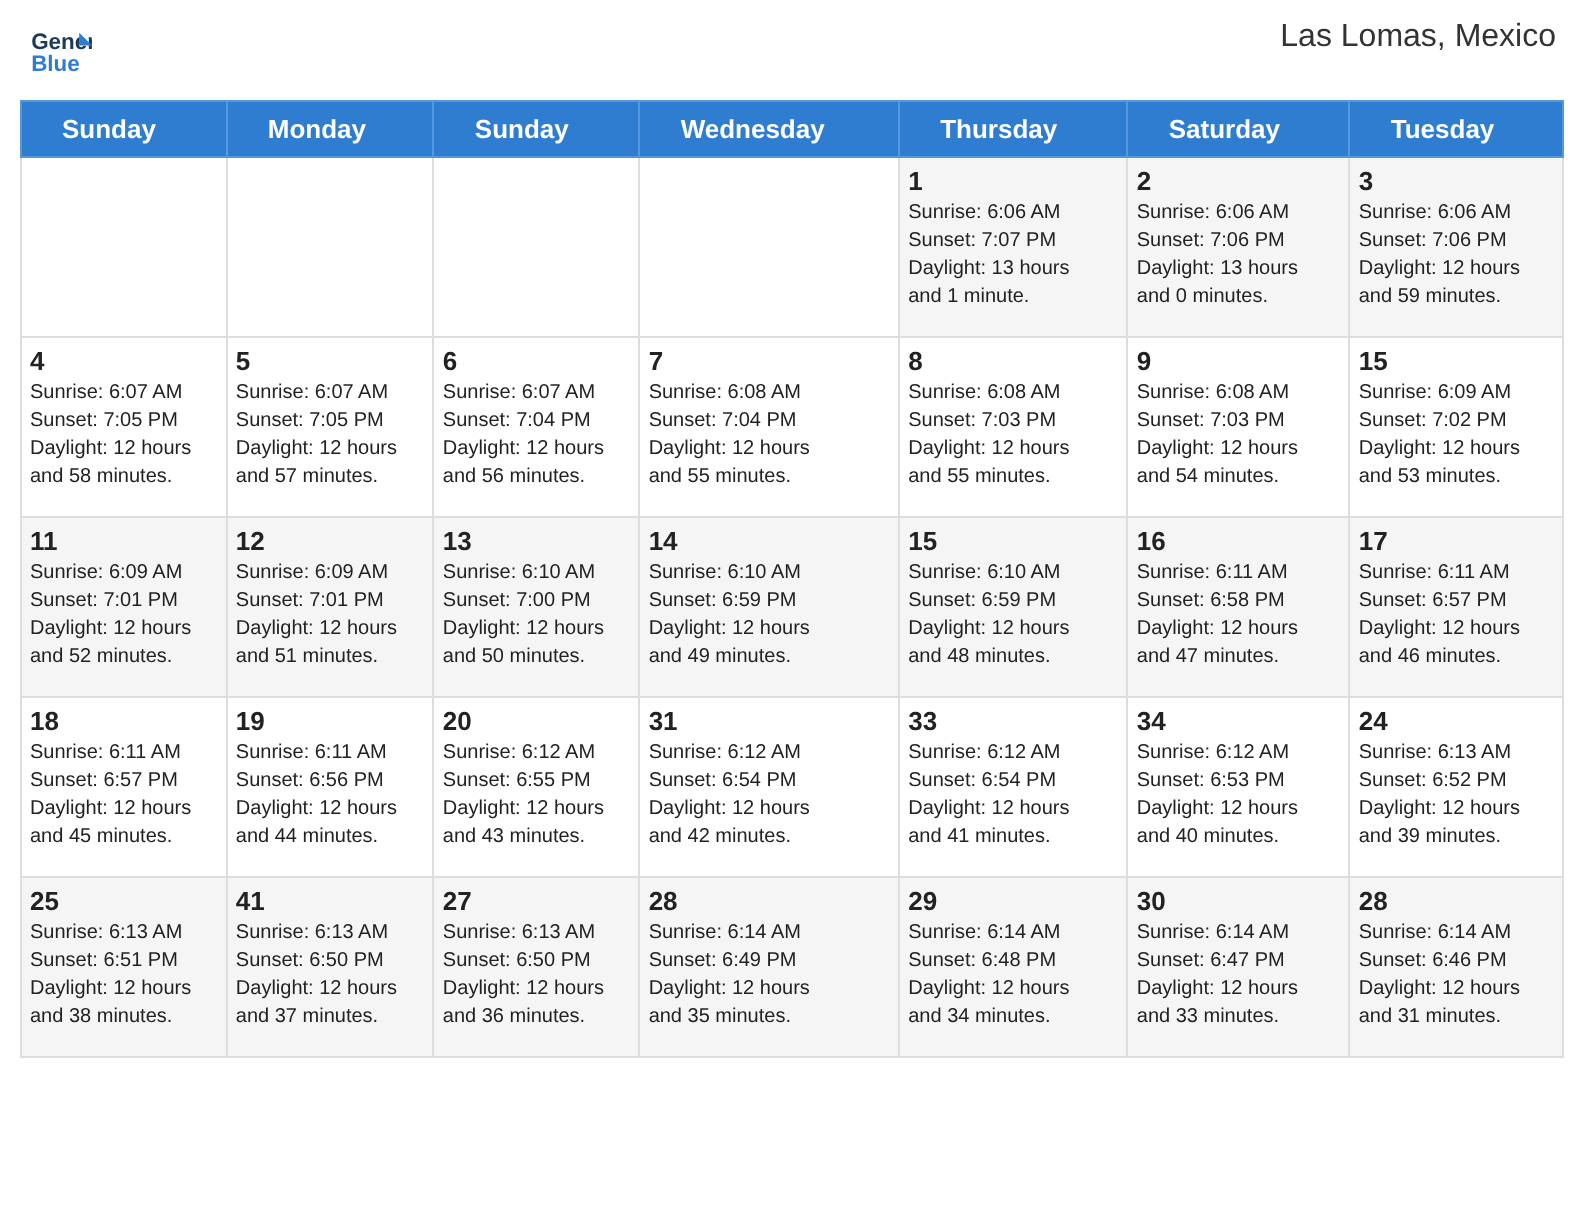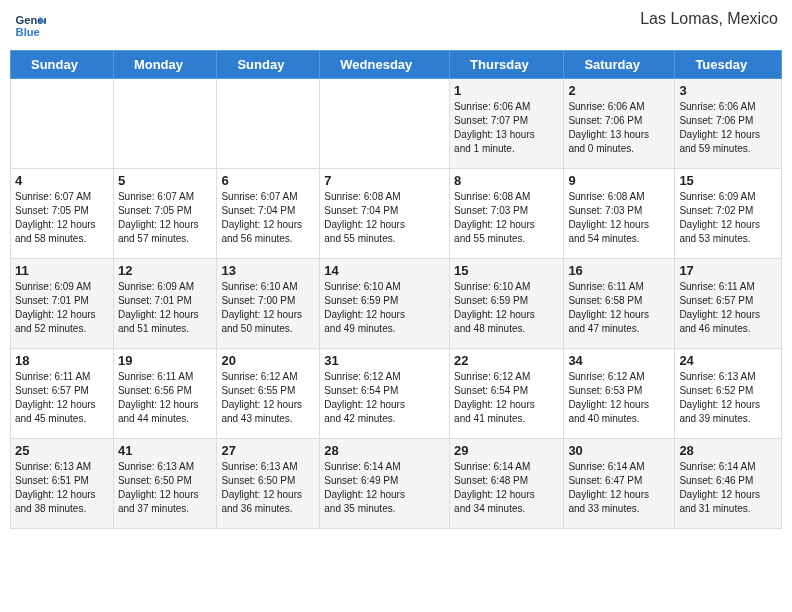--- a/index.html
+++ b/index.html
@@ -270,21 +270,21 @@
 and 43 minutes.</div>
         </td>
         <td>
           <span class="day-num">31</span>
           <div class="cell-content" style="white-space: pre-line;">Sunrise: 6:12 AM
 Sunset: 6:54 PM
 Daylight: 12 hours
 and 42 minutes.</div>
         </td>
         <td>
-          <span class="day-num">22</span>
+          <span class="day-num">33</span>
           <div class="cell-content" style="white-space: pre-line;">Sunrise: 6:12 AM
 Sunset: 6:54 PM
 Daylight: 12 hours
 and 41 minutes.</div>
         </td>
         <td>
           <span class="day-num">34</span>
           <div class="cell-content" style="white-space: pre-line;">Sunrise: 6:12 AM
 Sunset: 6:53 PM
 Daylight: 12 hours

